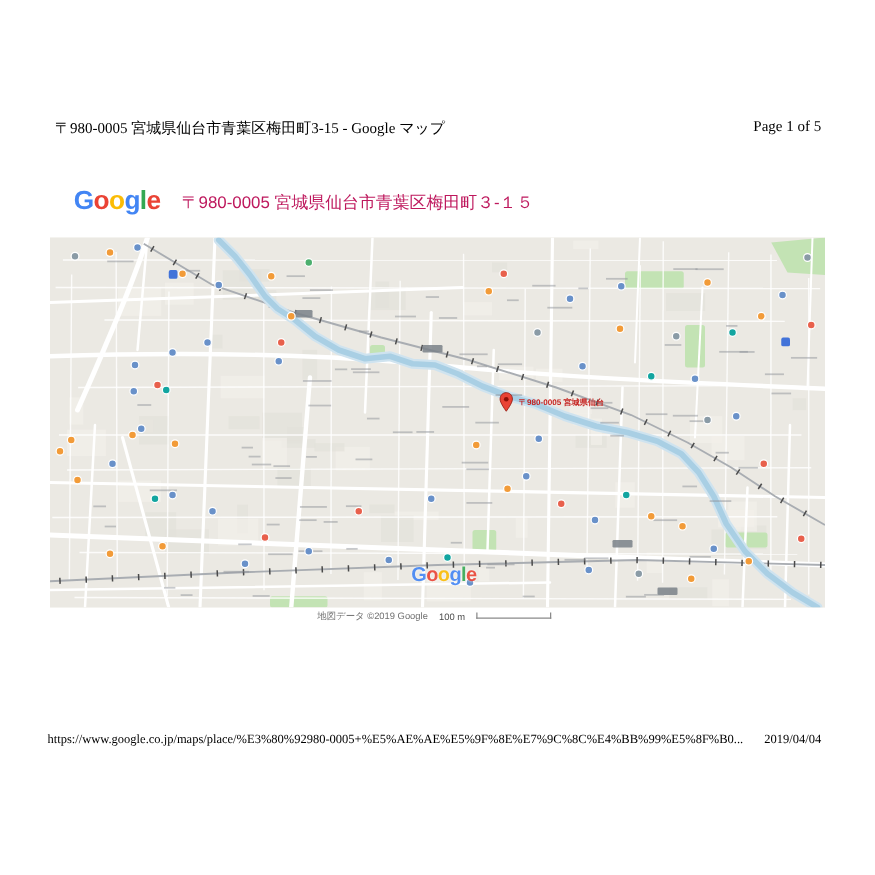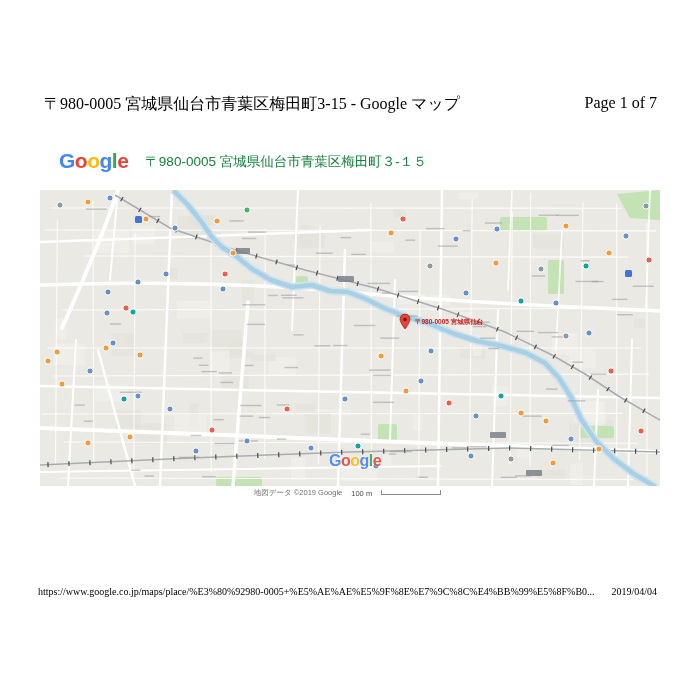--- a/index.html
+++ b/index.html
@@ -1,28 +1,28 @@
 <!DOCTYPE html>
 <html style="--land: #ebe9e3; --park: #c3e3b4;"><head>
 <meta charset="utf-8">
 <style>
   html,body{margin:0;padding:0;background:#ffffff;}
   .sheet{position:relative;width:700px;height:700px;background:#fff;overflow:hidden;
          font-family:"Liberation Sans",sans-serif;}
   
   .print-header{position:absolute;left:44px;right:43px;top:94px;display:flex;
-    justify-content:space-between;font-family:"Liberation Serif",serif;font-size:16px;color:#000;}
+    justify-content:space-between;font-family:"Liberation Serif",serif;font-size:12px;color:#000;}
   .print-footer{position:absolute;left:38px;right:43px;top:586px;display:flex;
     justify-content:space-between;font-family:"Liberation Serif",serif;font-size:10px;color:#000;gap:10px;}
   .print-footer .url{white-space:nowrap;overflow:hidden;}
   
   .maps-header{position:absolute;left:59px;top:150px;display:flex;align-items:center;gap:17px;}
   .glogo{font-size:21px;font-weight:600;letter-spacing:-0.5px;line-height:1;}
   .glogo span{display:inline-block;}
-  .query{font-size:13.5px;color:#15803d;padding-top:2px;}
+  .query{font-size:13.5px;color:#be185d;padding-top:2px;}
   
   .map-wrap{position:absolute;left:40px;top:190px;width:620px;height:296px;
     background:var(--land,#ebe9e3);overflow:hidden;}
   .map-wrap svg{display:block;}
   .watermark{position:absolute;left:289px;top:262px;font-size:16px;font-weight:600;
     letter-spacing:-0.5px;opacity:.9;text-shadow:0 0 2px #fff;}
   .attrib-row{position:absolute;left:40px;top:487px;width:615px;height:12px;display:flex;
     justify-content:center;align-items:center;gap:9px;font-size:7.5px;color:#6f6f6f;}
   .scalebar{width:58px;height:4px;border-left:1px solid #8a8a8a;border-right:1px solid #8a8a8a;
     border-bottom:1px solid #8a8a8a;margin-bottom:2px;}
@@ -35,21 +35,21 @@
   .station{fill:#7a8188;opacity:.85;}
   .transit{fill:#4273d9;}
 </style>
 </head>
 <body>
 
 <div class="sheet">
 
   <div class="print-header">
     <span>〒980-0005 宮城県仙台市青葉区梅田町3-15 - Google マップ</span>
-    <span>Page 1 of 7</span>
+    <span>Page 1 of 5</span>
   </div>
 
   <div class="maps-header">
     <span class="glogo"><span style="color: rgb(66, 133, 244);">G</span><span style="color: rgb(234, 67, 53);">o</span><span style="color: rgb(251, 188, 5);">o</span><span style="color: rgb(66, 133, 244);">g</span><span style="color: rgb(52, 168, 83);">l</span><span style="color: rgb(234, 67, 53);">e</span></span>
     <span class="query">〒980-0005 宮城県仙台市青葉区梅田町３-１５</span>
   </div>
 
   <div class="map-wrap">
     <svg width="620" height="296" viewBox="0 0 620 296" xmlns="http://www.w3.org/2000/svg">
       <rect x="0" y="0" width="620" height="296" fill="#ebe9e3"></rect>

